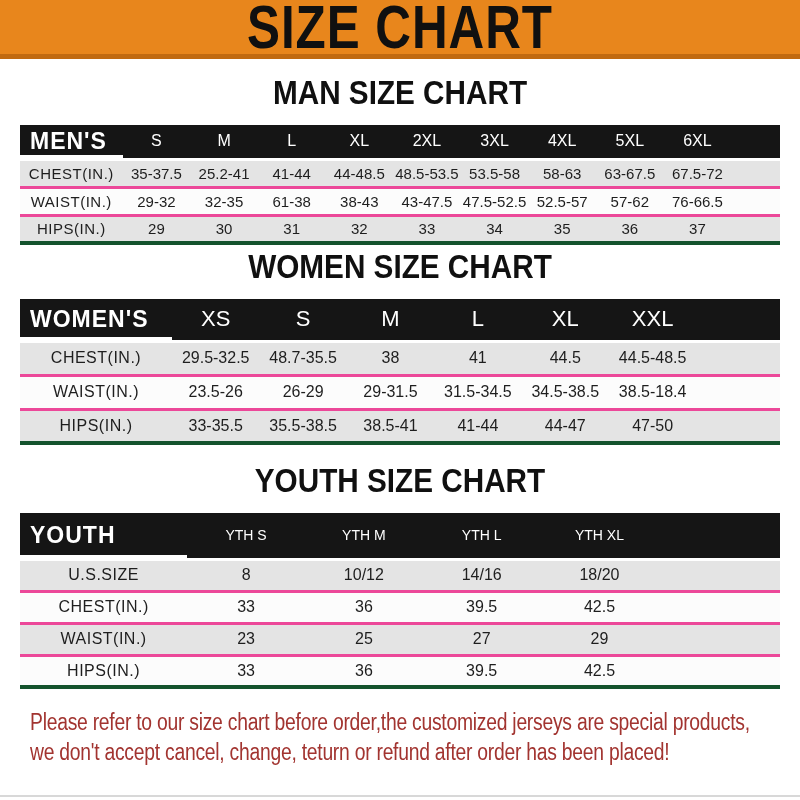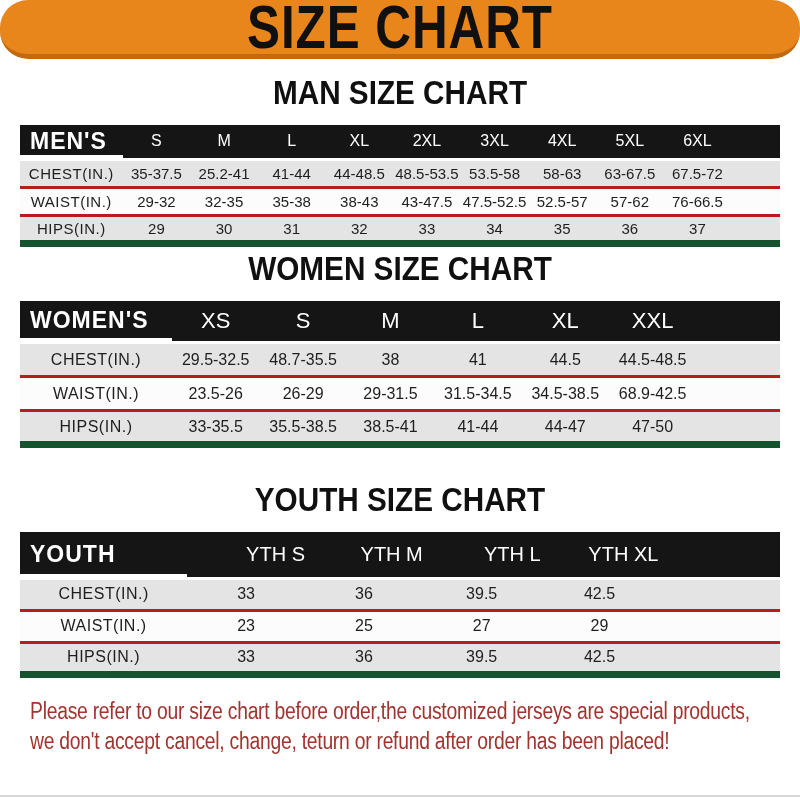--- a/index.html
+++ b/index.html
@@ -16,76 +16,76 @@
   body{
     width:800px;height:800px;overflow:hidden;position:relative;
     background:#fff;
     font-family:"Liberation Sans",sans-serif;
     color:var(--text-dark);
   }
   
   .banner{
     height:59px;background:var(--banner-orange);
     border-bottom:5px solid var(--banner-shadow);
-    display:flex;align-items:center;justify-content:center;border-radius:28px;
+    display:flex;align-items:center;justify-content:center;
   }
   .banner h1{
     margin:0;font-size:52px;font-weight:bold;color:#101010;
     letter-spacing:1px;line-height:1;
     transform:scale(0.95,1.18);
   }
   
   section{margin:0;}
   .sec-men{margin-top:16px;}
   .sec-women{margin-top:4px;}
-  .sec-youth{margin-top:34px;}
+  .sec-youth{margin-top:18px;}
   h2.section-heading{
     margin:0;text-align:center;font-size:33px;line-height:36px;
     font-weight:bold;color:#101010;letter-spacing:0;
     transform:scaleX(0.9);
   }
   
   table.size-table{
     width:760px;margin:14px auto 0 auto;
     border-collapse:collapse;table-layout:fixed;
   }
   thead tr{
     background:var(--header-black);color:#fff;
     border-bottom:3px solid #fff;
   }
   th{font-weight:normal;text-align:center;padding:0;}
   th.label-cell{
     text-align:left;padding-left:10px;font-weight:bold;
     letter-spacing:1px;font-size:23px;
     box-shadow:inset 0 -3px 0 #fff;
   }
-  tbody tr{border-bottom:3px solid #b91c1c;}
+  tbody tr{border-bottom:3px solid #ec4899;}
   tbody tr:nth-child(odd){background:var(--stripe-gray);}
   tbody tr:nth-child(even){background:var(--row-white);}
-  tbody tr:last-child{border-bottom:7px solid #14532d;}
+  tbody tr:last-child{border-bottom:4px solid #14532d;}
   td{text-align:center;padding:0;font-size:15px;color:var(--text-dark);}
   td.label-cell{font-size:15px;letter-spacing:0.5px;}
   
   .t-men thead tr{height:34px;padding-left:40px;}
   .t-men th.size-col{font-size:16px;}
   .t-men tbody tr{height:28px;}
   .t-men col.c-label{width:13.5%;}
   .t-men col.c-size{width:8.9%;}
   .t-men col.c-pad{width:6.4%;}
   
   .t-women thead tr{height:42px;}
   .t-women th.size-col{font-size:22px;}
   .t-women tbody tr{height:34px;}
   .t-women col.c-label{width:20%;}
   .t-women col.c-size{width:11.5%;}
   .t-women col.c-pad{width:11%;}
   .t-women td{font-size:16px;}
   
   .t-youth thead tr{height:46px;}
-  .t-youth th.size-col{font-size:20px;text-align:right;}
+  .t-youth th.size-col{font-size:14px;}
   .t-youth tbody tr{height:32px;}
   .t-youth col.c-label{width:22%;}
   .t-youth col.c-size{width:15.5%;}
   .t-youth col.c-pad{width:16%;}
   .t-youth td{font-size:16px;}
   
   .disclaimer{margin:18px 0 16px 30px;}
   .disclaimer p{
     margin:0;font-size:23px;line-height:30px;
     color:var(--disclaimer-red);letter-spacing:-0.3px;
@@ -148,21 +148,21 @@
             <td>53.5-58</td>
             <td>58-63</td>
             <td>63-67.5</td>
             <td>67.5-72</td>
             <td class="pad"></td>
           </tr>
           <tr>
             <td class="label-cell">WAIST(IN.)</td>
             <td>29-32</td>
             <td>32-35</td>
-            <td>35-38</td>
+            <td>61-38</td>
             <td>38-43</td>
             <td>43-47.5</td>
             <td>47.5-52.5</td>
             <td>52.5-57</td>
             <td>57-62</td>
             <td>76-66.5</td>
             <td class="pad"></td>
           </tr>
           <tr>
             <td class="label-cell">HIPS(IN.)</td>
@@ -216,21 +216,21 @@
             <td>44.5-48.5</td>
             <td class="pad"></td>
           </tr>
           <tr>
             <td class="label-cell">WAIST(IN.)</td>
             <td>23.5-26</td>
             <td>26-29</td>
             <td>29-31.5</td>
             <td>31.5-34.5</td>
             <td>34.5-38.5</td>
-            <td>68.9-42.5</td>
+            <td>38.5-18.4</td>
             <td class="pad"></td>
           </tr>
           <tr>
             <td class="label-cell">HIPS(IN.)</td>
             <td>33-35.5</td>
             <td>35.5-38.5</td>
             <td>38.5-41</td>
             <td>41-44</td>
             <td>44-47</td>
             <td>47-50</td>
@@ -255,20 +255,28 @@
             <th class="label-cell">YOUTH</th>
             <th class="size-col">YTH S</th>
             <th class="size-col">YTH M</th>
             <th class="size-col">YTH L</th>
             <th class="size-col">YTH XL</th>
             <th class="pad"></th>
           </tr>
         </thead>
         <tbody>
           <tr>
+            <td class="label-cell">U.S.SIZE</td>
+            <td>8</td>
+            <td>10/12</td>
+            <td>14/16</td>
+            <td>18/20</td>
+            <td class="pad"></td>
+          </tr>
+          <tr>
             <td class="label-cell">CHEST(IN.)</td>
             <td>33</td>
             <td>36</td>
             <td>39.5</td>
             <td>42.5</td>
             <td class="pad"></td>
           </tr>
           <tr>
             <td class="label-cell">WAIST(IN.)</td>
             <td>23</td>

